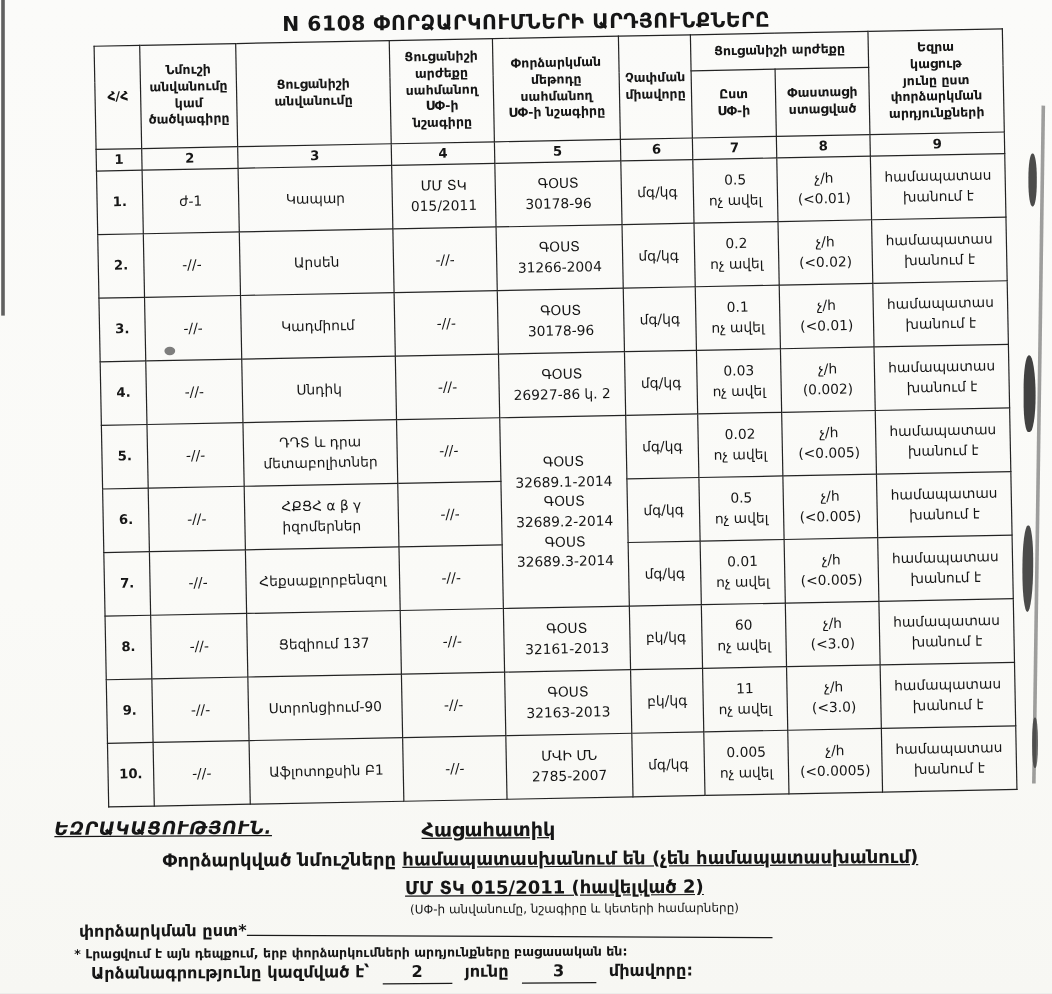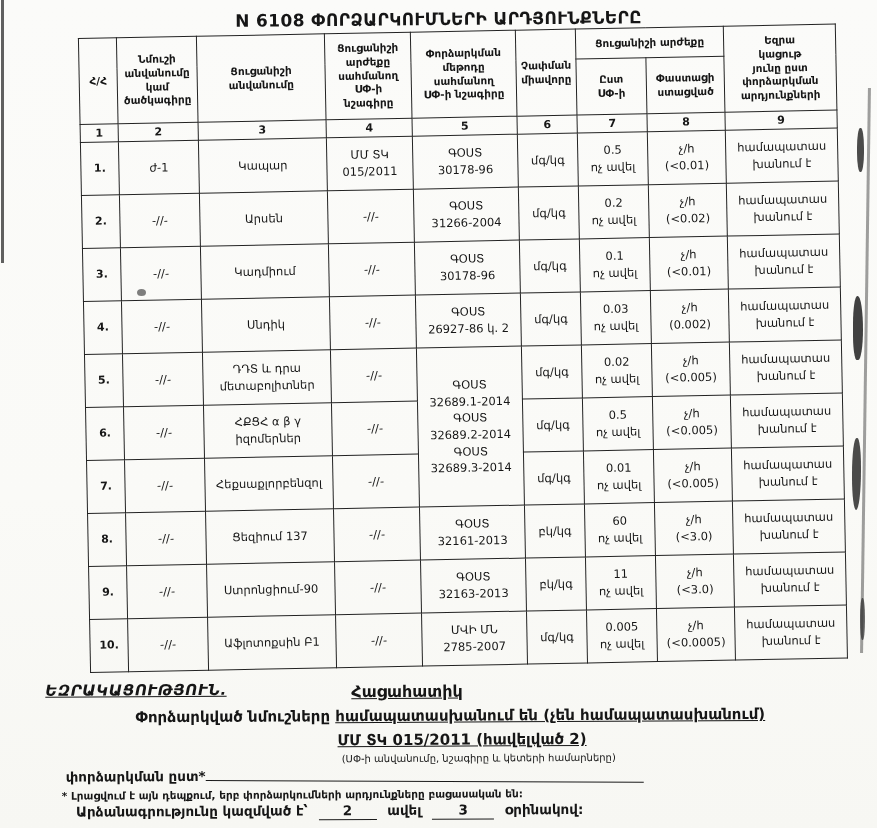--- a/index.html
+++ b/index.html
@@ -285,23 +285,23 @@
     <div class="f-line concl-label">ԵԶՐԱԿԱՑՈՒԹՅՈՒՆ.</div>
     <div class="f-line product">Հացահատիկ</div>
     <div class="f-line sentence"><span>Փորձարկված նմուշները </span><span class="u">համապատասխանում են (չեն համապատասխանում)</span></div>
     <div class="f-line std-ref">ՄՄ ՏԿ 015/2011 (հավելված 2)</div>
     <div class="f-line std-caption">(ՍՓ-ի անվանումը, նշագիրը և կետերի համարները)</div>
     <div class="f-line req-line"><span>փորձարկման ըստ*</span><span class="fill-line"></span></div>
     <div class="f-line footnote">* Լրացվում է այն դեպքում, երբ փորձարկումների արդյունքները բացասական են:</div>
     <div class="f-line protocol">
       <span>Արձանագրությունը կազմված է՝</span>
       <span class="blank blank-pages">2</span>
-      <span>ավել</span>
+      <span>յունը</span>
       <span class="blank blank-copies">3</span>
-      <span>օրինակով:</span>
+      <span>միավորը:</span>
     </div>
   </div>
 
   <div class="artifact left-line"></div>
   <div class="artifact right-streak"></div>
   <div class="artifact blob-1"></div>
   <div class="artifact blob-2"></div>
   <div class="artifact blob-3"></div>
   <div class="artifact blob-4"></div>
   <div class="artifact speck"></div>

